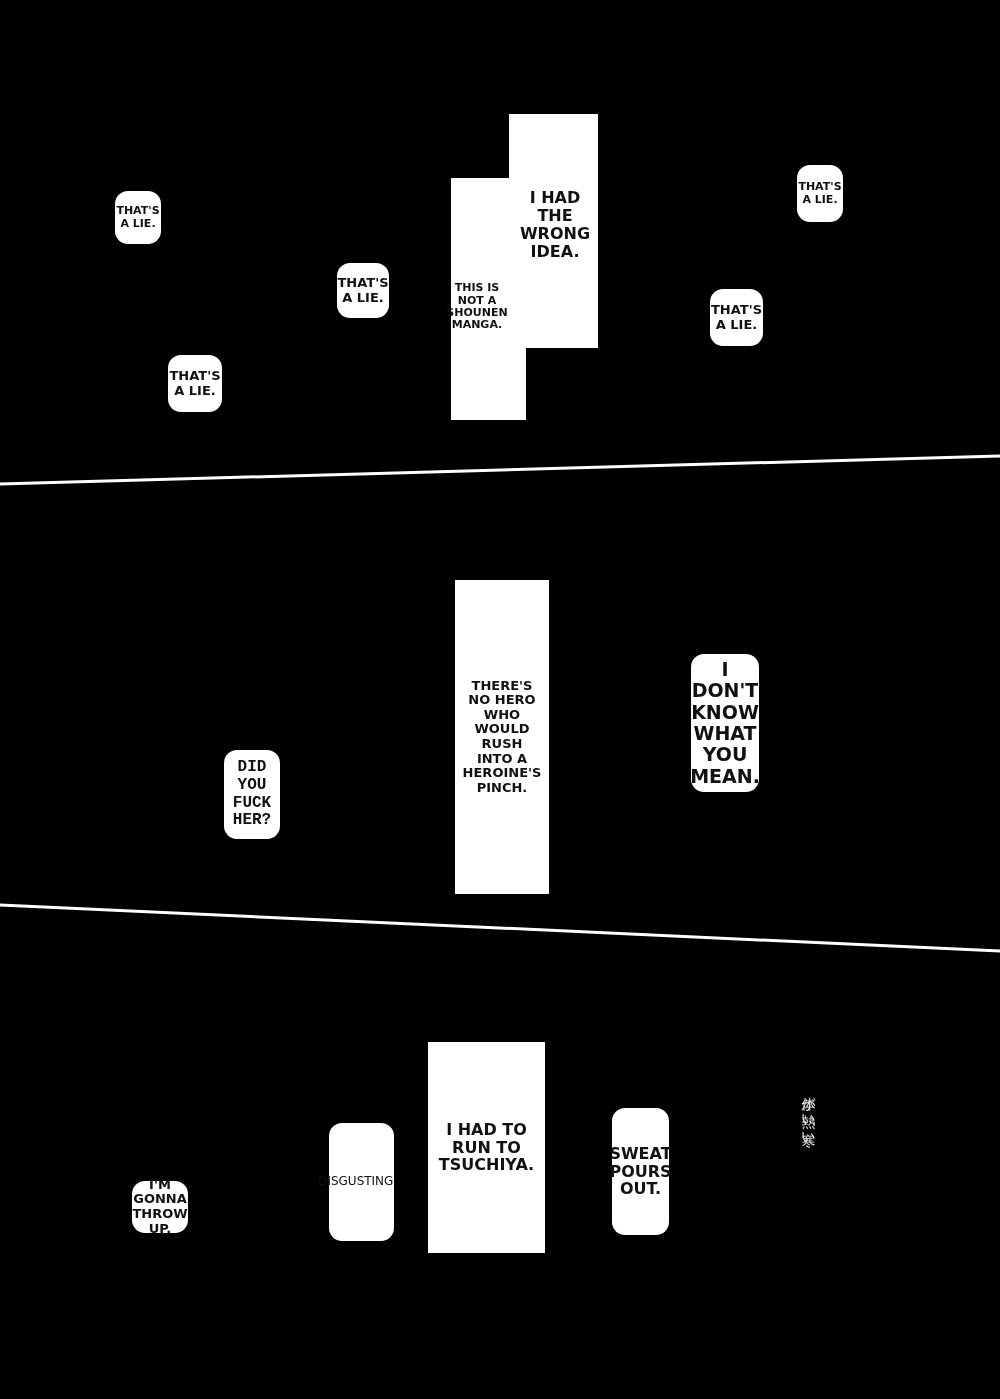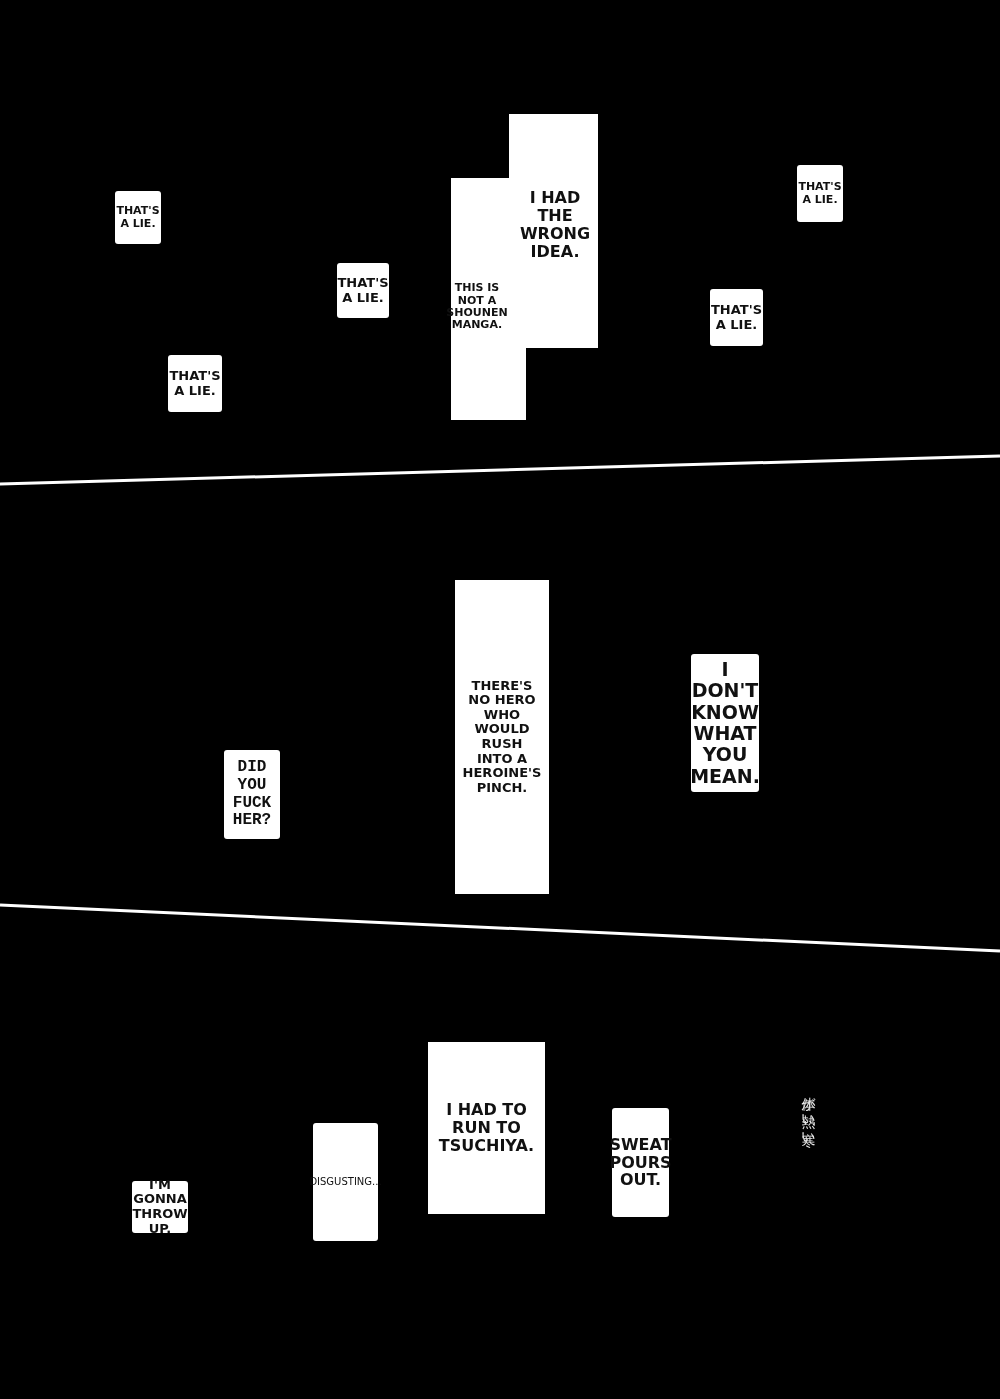--- a/index.html
+++ b/index.html
@@ -8,27 +8,27 @@
       position: relative; overflow: hidden;
       font-family: "DejaVu Sans", sans-serif;
     }
     .box {
       position: absolute; background: #ffffff; color: #111111;
       display: flex; align-items: center; justify-content: center;
       text-align: center; box-sizing: border-box;
       font-weight: bold; text-transform: uppercase;
       white-space: pre-line; line-height: 1.12;
     }
-    .rounded { border-radius: 3px; }
+    .rounded { border-radius: 13px; }
     .square { border-radius: 0; }
     .t-s { font-size: 11px; }
     .t-m { font-size: 13px; }
     .t-l { font-size: 16px; }
     .t-xl { font-size: 19px; }
-    .t-xs { font-size: 10px; font-weight: normal; }
+    .t-xs { font-size: 12px; font-weight: normal; margin-left: 16px; }
     .divider { position: absolute; }
     .jp {
       position: absolute; color: #e8e8e8; font-size: 14px;
       writing-mode: vertical-rl; font-family: "DejaVu Sans", sans-serif;
       letter-spacing: 1px;
     }
     .panel { position: absolute; left: 0; width: 1000px; }
   </style>
 </head>
 <body>
@@ -81,25 +81,25 @@
 WHAT
 YOU
 MEAN.</div>
 </div>
 
 <svg class="divider" style="left:0;top:890px;" width="1000" height="70">
   <line x1="0" y1="15" x2="1000" y2="61" stroke="#ffffff" stroke-width="3"></line>
 </svg>
 
 <div class="panel" style="top:0;height:1399px;">
-  <div class="box square t-l" style="left:428px;top:1042px;width:117px;height:172px;">I HAD TO
+  <div class="box square t-l" style="left:428px;top:1042px;width:117px;height:211px;">I HAD TO
 RUN TO
 TSUCHIYA.</div>
   <div class="box rounded t-xs" style="left:313px;top:1123px;width:65px;height:118px;">DISGUSTING...</div>
   <div class="box rounded t-m" style="left:132px;top:1181px;width:56px;height:52px;">I'M
 GONNA
 THROW
 UP.</div>
-  <div class="box rounded t-l" style="left:612px;top:1108px;width:57px;height:109px;">SWEAT
+  <div class="box rounded t-l" style="left:612px;top:1108px;width:57px;height:127px;">SWEAT
 POURS
 OUT.</div>
   <div class="jp" style="left:800px;top:1086px;">体が熱い寒い</div>
 </div>
 
 </body></html>

